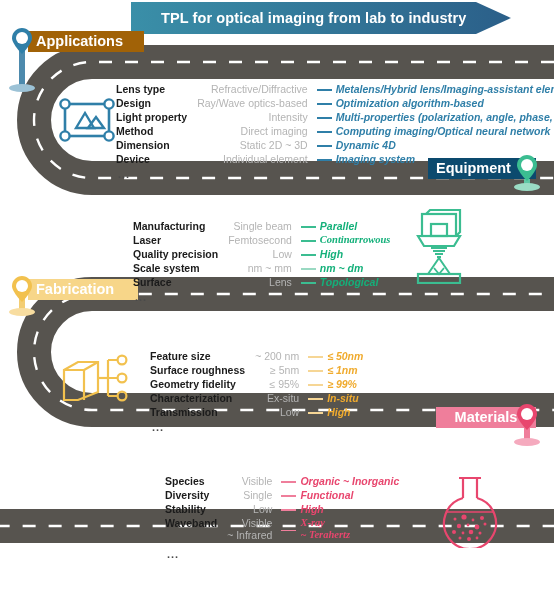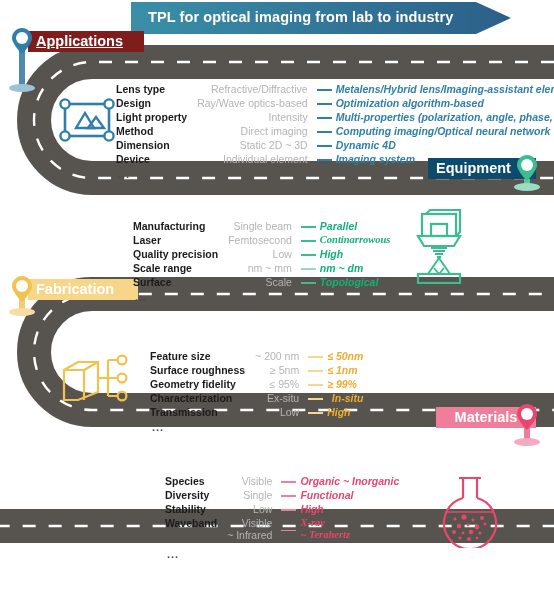--- a/index.html
+++ b/index.html
@@ -7,21 +7,21 @@
     width:554px;height:601px;position:relative;overflow:hidden;
     background:#ffffff;
     font-family:"Liberation Sans","DejaVu Sans",sans-serif;
   }
   #stage{position:absolute;left:0;top:0;width:554px;height:601px;}
   .road-layer{position:absolute;left:0;top:0;width:554px;height:601px;}
 
   
   .title-banner{
     position:absolute;left:131px;top:2px;height:32px;width:380px;
-    display:flex;align-items:flex-start;
+    display:flex;align-items:center;padding-left:13px;
   }
   .title-banner svg{position:absolute;left:0;top:0;}
   .title-text{
     position:relative;z-index:2;color:#ffffff;font-weight:bold;
     font-size:14.5px;letter-spacing:.1px;white-space:nowrap;
     padding-left:17px;line-height:31px;
   }
 
   
   .signpost{position:absolute;}
@@ -101,21 +101,21 @@
         </linearGradient>
       </defs>
       <path d="M 0,0 L 345,0 L 380,16 L 345,32 L 0,32 Z" fill="url(#tgrad)"></path>
     </svg>
     <span class="title-text">TPL for optical imaging from lab to industry</span>
   </div>
 
   <div class="signpost" style="left:8px;top:28px;">
     <div class="sp-pole" style="left:11px;top:4px;height:58px;background:#4d8aad;"></div>
     <div class="sp-base" style="left:1px;top:56px;background:#9cc2d6;"></div>
-    <div class="sp-label" style="left:20px;top:3px;background:#7f1d1d;width:100px;text-decoration:underline;">Applications</div>
+    <div class="sp-label" style="left:20px;top:3px;background:#a16207;width:100px;">Applications</div>
     <svg class="sp-pin" style="left:4px;top:0px;">
       <path d="M 10,0 C 15.5,0 20,4.5 20,10 C 20,16 10,26 10,26 C 10,26 0,16 0,10 C 0,4.5 4.5,0 10,0 Z" fill="#2f7fa8"></path>
       <circle cx="10" cy="10" r="6" fill="#ffffff"></circle>
     </svg>
   </div>
 
   <div class="signpost" style="left:416px;top:155px;">
     <div class="sp-pole" style="left:108px;top:4px;height:30px;background:#5fc7a4;"></div>
     <div class="sp-base" style="left:98px;top:28px;background:#9adcc4;"></div>
     <div class="sp-label" style="left:12px;top:3px;background:#0c4a6e;width:92px;">Equipment</div>
@@ -222,29 +222,29 @@
       </div>
 
       <div class="row">
         <span class="cell c-attr">Quality precision</span>
         <span class="cell c-old">Low</span>
         <span class="cell c-arrow"><span class="arrow-dash" style="background:#3bbd91;"></span></span>
         <span class="cell c-new" style="color:#14b07a;">High</span>
       </div>
 
       <div class="row">
-        <span class="cell c-attr">Scale range</span>
+        <span class="cell c-attr">Scale system</span>
         <span class="cell c-old">nm ~ mm</span>
         <span class="cell c-arrow"><span class="arrow-dash" style="background:#9ad9c2;"></span></span>
         <span class="cell c-new" style="color:#14b07a;">nm ~ dm</span>
       </div>
 
       <div class="row">
         <span class="cell c-attr">Surface</span>
-        <span class="cell c-old">Scale</span>
+        <span class="cell c-old">Lens</span>
         <span class="cell c-arrow"><span class="arrow-dash" style="background:#3bbd91;"></span></span>
         <span class="cell c-new" style="color:#14b07a;">Topological</span>
       </div>
 
     </div>
     <div class="ellipsis">...</div>
   </div>
 
   <svg class="blk-icon" style="left:404px;top:208px;" width="72" height="76" viewBox="0 0 72 76">
     <rect x="18" y="6" width="34" height="22" fill="none" stroke="#3bbd91" stroke-width="2.2"></rect>
@@ -278,21 +278,21 @@
         <span class="cell c-attr">Geometry fidelity</span>
         <span class="cell c-old">≤ 95%</span>
         <span class="cell c-arrow"><span class="arrow-dash" style="background:#f6d695;"></span></span>
         <span class="cell c-new" style="color:#f0ab2e;">≥ 99%</span>
       </div>
 
       <div class="row">
         <span class="cell c-attr">Characterization</span>
         <span class="cell c-old">Ex-situ</span>
         <span class="cell c-arrow"><span class="arrow-dash" style="background:#f6d695;"></span></span>
-        <span class="cell c-new" style="color:#f0ab2e;text-align:right;">In-situ</span>
+        <span class="cell c-new" style="color:#f0ab2e;">In-situ</span>
       </div>
 
       <div class="row">
         <span class="cell c-attr">Transmission</span>
         <span class="cell c-old">Low</span>
         <span class="cell c-arrow"><span class="arrow-dash" style="background:#f6d695;"></span></span>
         <span class="cell c-new" style="color:#f0ab2e;">High</span>
       </div>
 
     </div>

